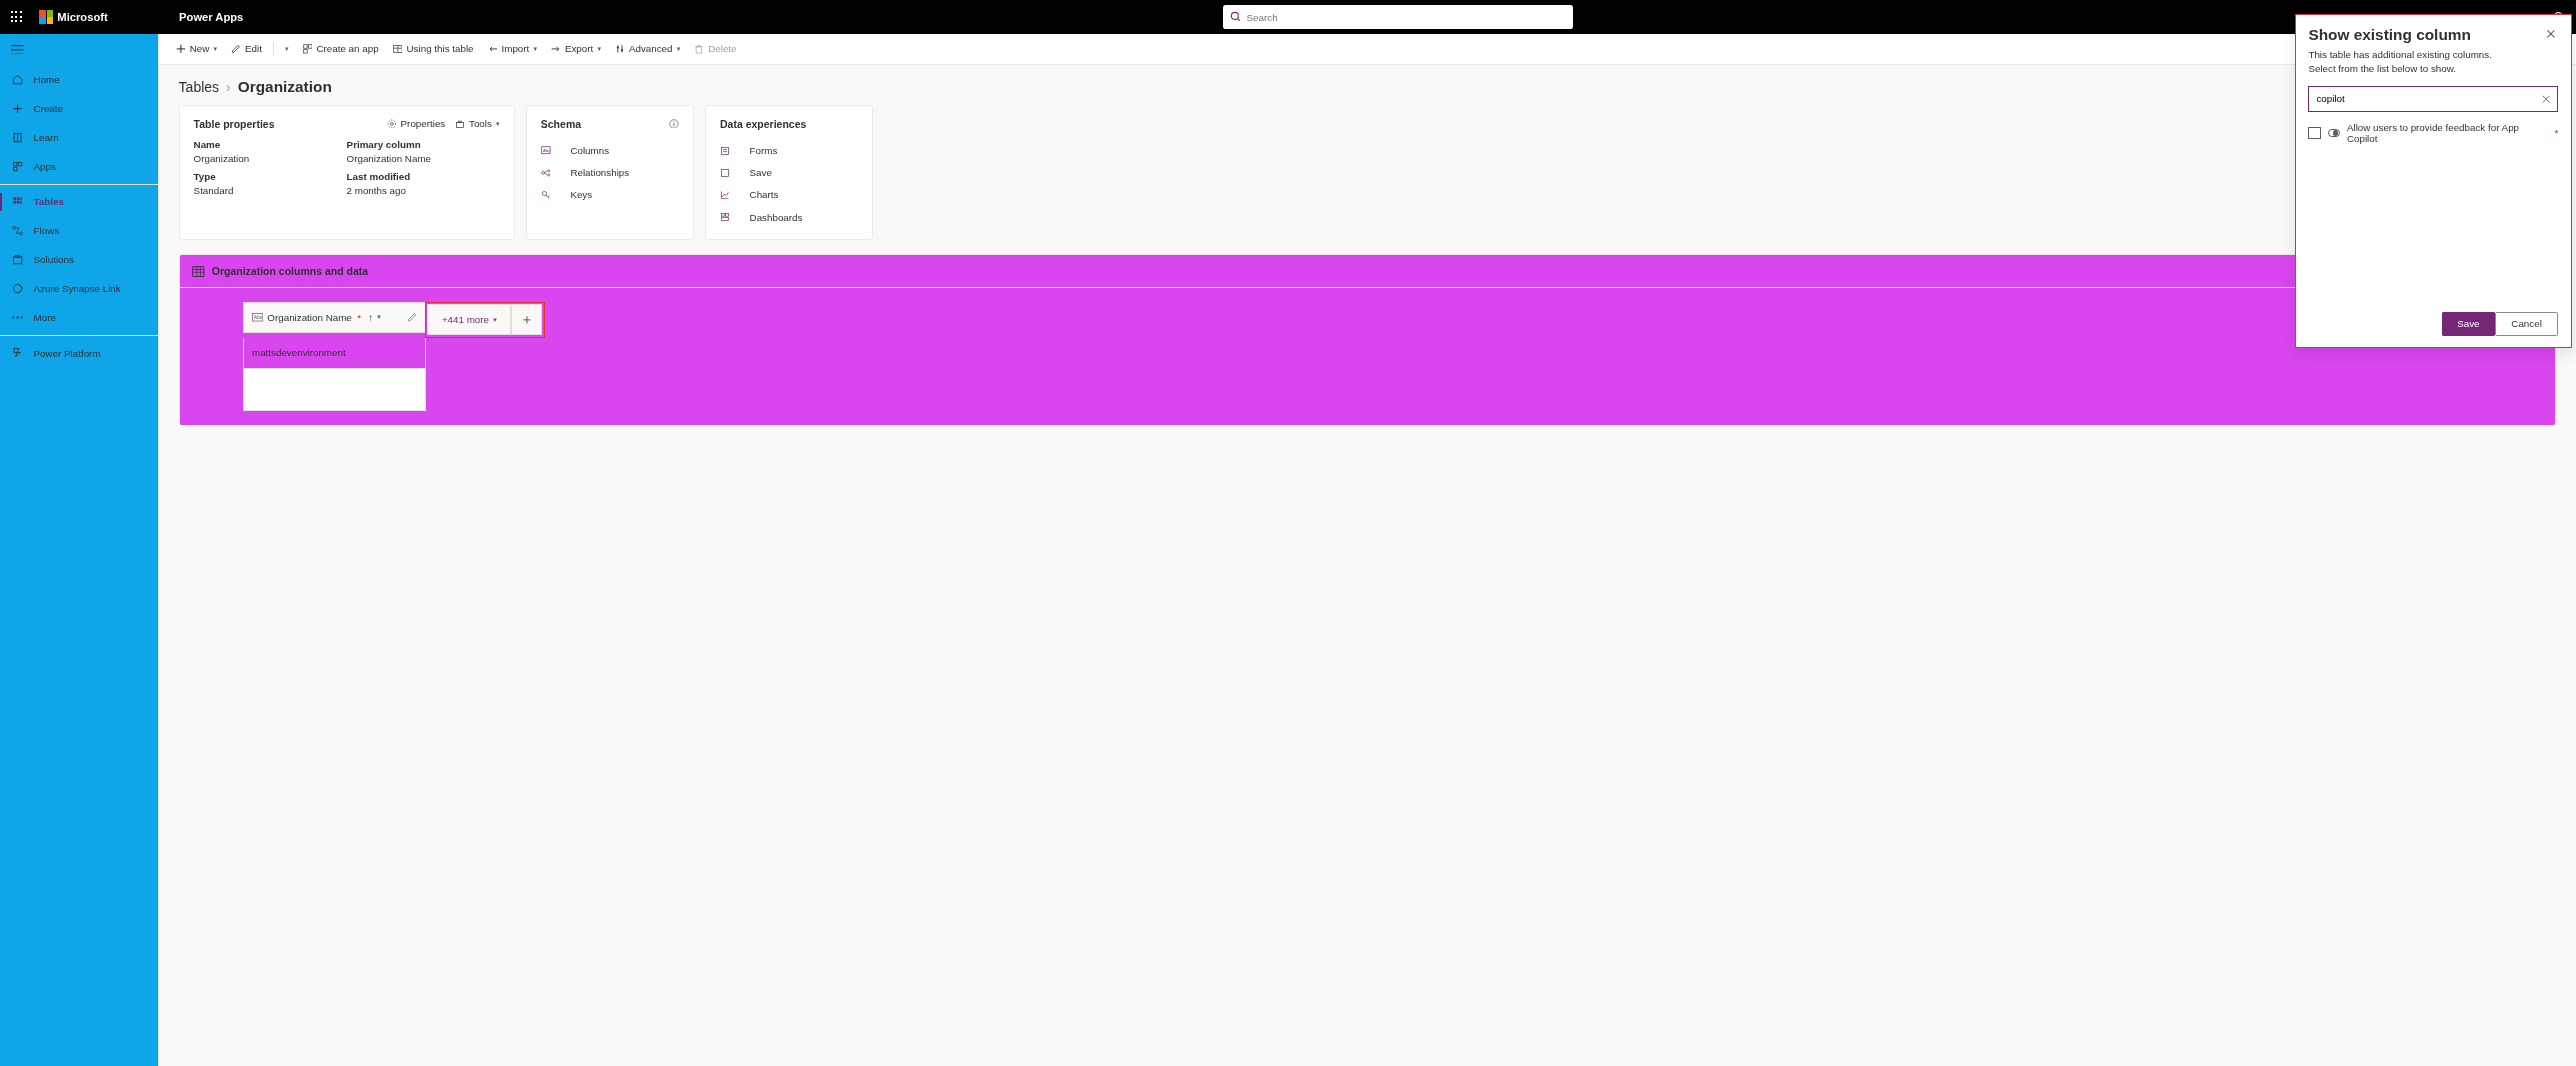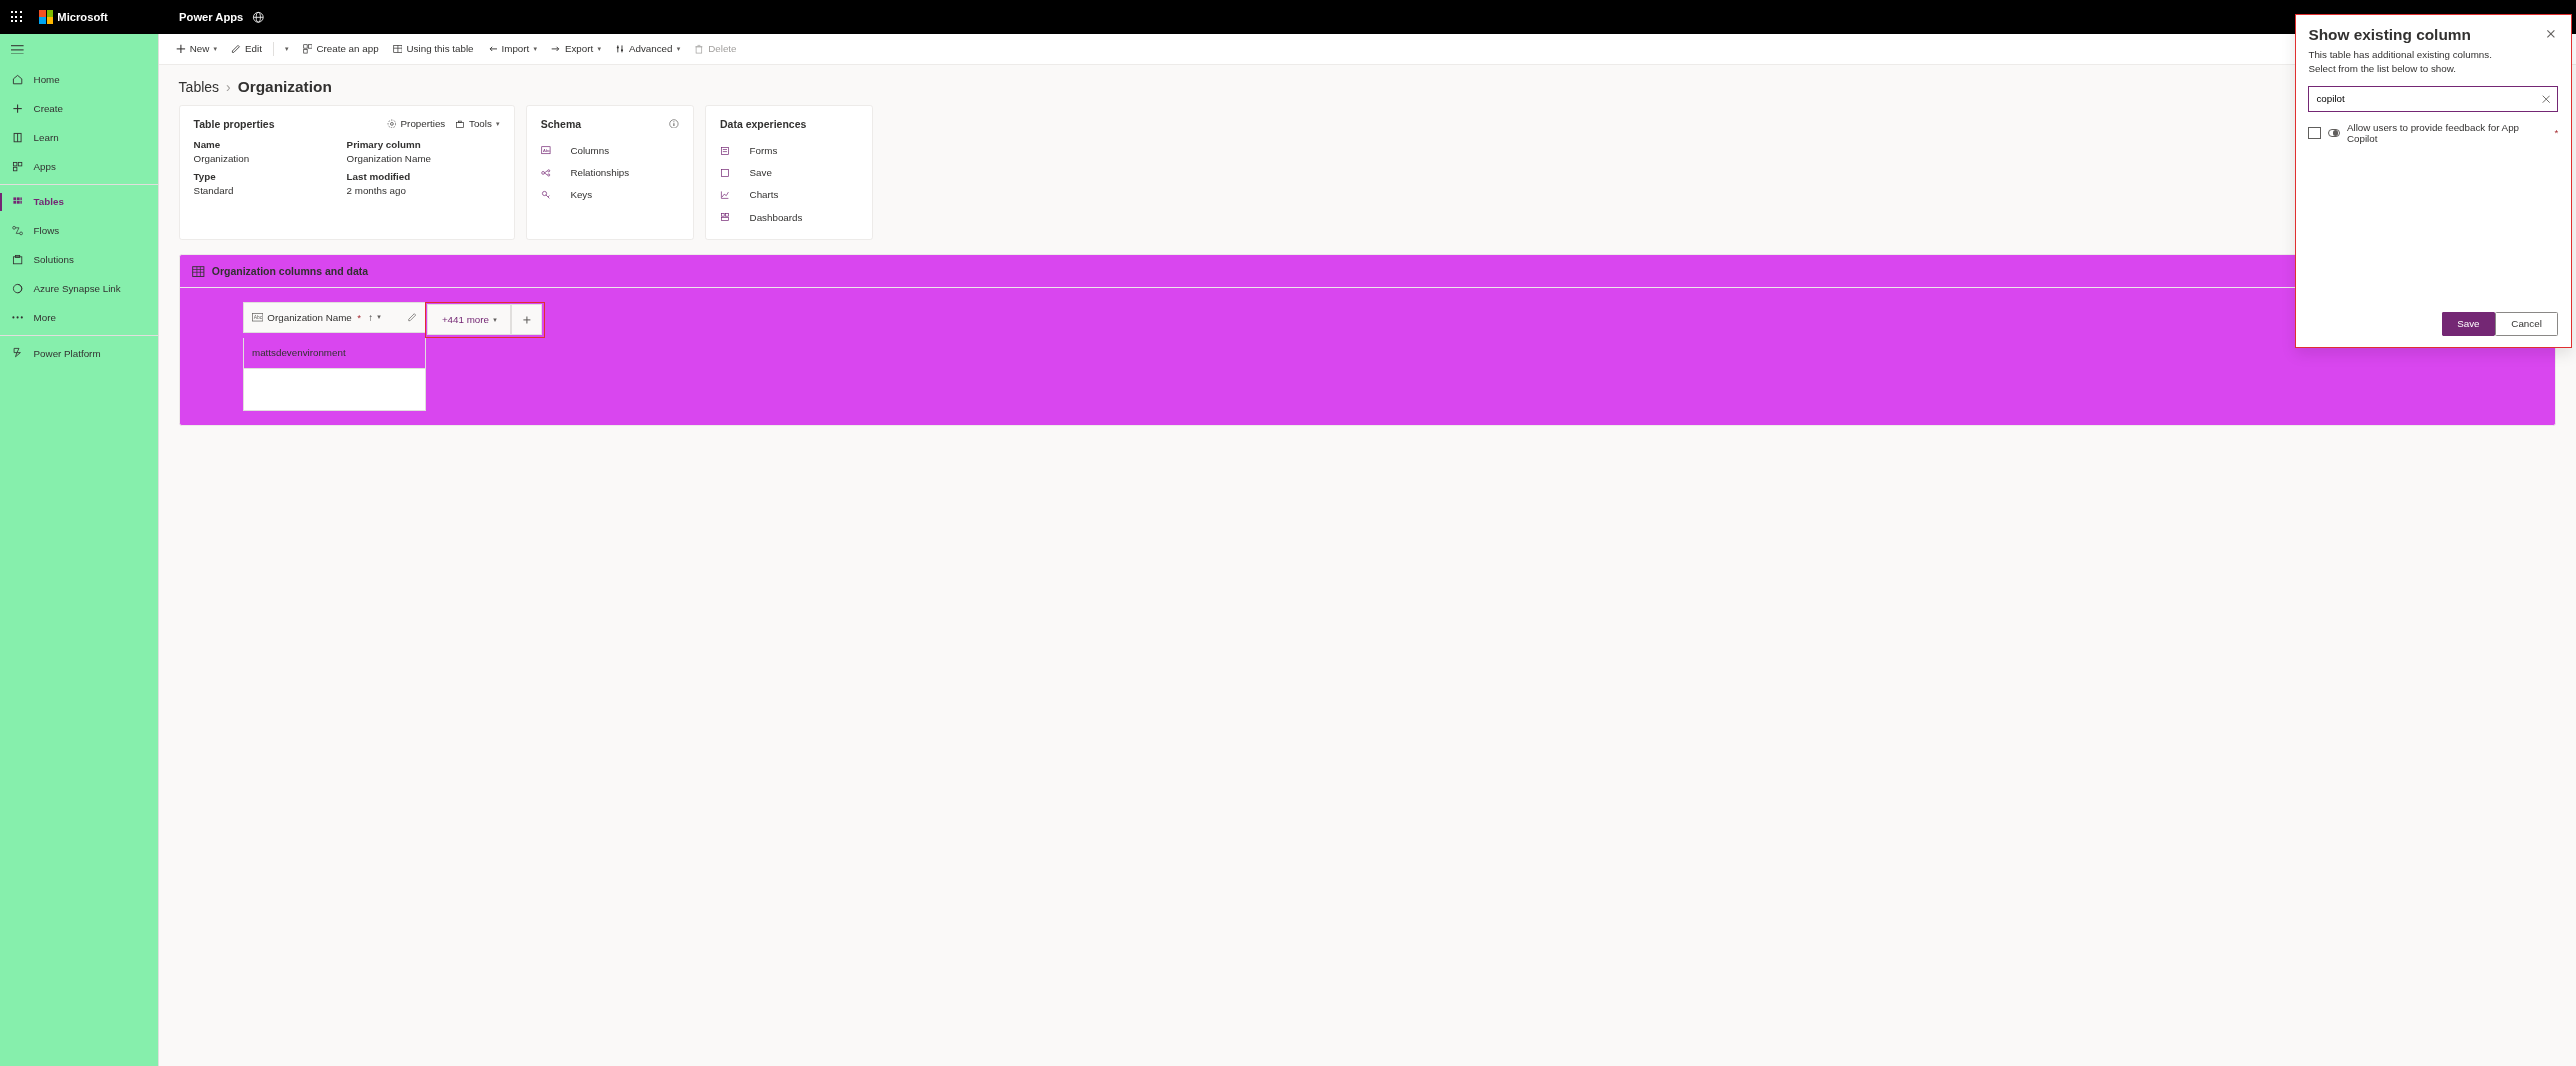--- a/index.html
+++ b/index.html
@@ -15,21 +15,21 @@
 .ms-grid span:nth-child(1){background:#f25022}.ms-grid span:nth-child(2){background:#7fba00}.ms-grid span:nth-child(3){background:#00a4ef}.ms-grid span:nth-child(4){background:#ffb900}
 .ms-text { font-size: 11.2px; font-weight: 600; }
 .app-title { font-size: 11.2px; font-weight: 600; margin-left: 17px; padding-left: 46px; }
 .searchwrap { flex: 1; display: flex; justify-content: center; }
 .searchbox { width: 350px; height: 24px; background: #fff; border-radius: 2.8px; display: flex; align-items: center; padding: 0 7px; gap: 5.6px; }
 .searchbox input { border: none; outline: none; flex: 1; font-size: 9.8px; color: #605e5c; }
 .topbar-right { display: flex; align-items: center; gap: 8.4px; padding-right: 5.6px; }
 
 
 .shell { display: flex; height: calc(100vh - 34px); }
-.leftnav { width: 159px; background: #86efac; border-right: 0.7px solid #e1dfdd; display: flex; flex-direction: column; }
+.leftnav { width: 159px; background: #0ea5e9; border-right: 0.7px solid #e1dfdd; display: flex; flex-direction: column; }
 .hamburger { height: 31px; display: flex; align-items: center; padding: 0 11.2px; cursor: pointer; }
 .navitem { height: 29px; display: flex; align-items: center; gap: 9.8px; padding: 0 11.2px; cursor: pointer; font-size: 9.8px; color: #323130; }
 .navitem.active { color: #742774; font-weight: 600; position: relative; }
 .navitem.active::before { content: ''; position: absolute; left: 0; top: 5.6px; bottom: 5.6px; width: 2.1px; background: #742774; }
 .navsep { height: 0.7px; background: #e1dfdd; margin: 2.8px 0; }
 .navicon { width: 12.6px; height: 12.6px; display: inline-flex; align-items: center; justify-content: center; flex-shrink: 0; }
 
 
 .main { flex: 1; display: flex; flex-direction: column; background: #faf9f8; min-width: 0; }
 .cmdbar { height: 31px; background: #fff; border-bottom: 0.7px solid #edebe9; display: flex; align-items: center; padding: 0 11.2px; gap: 2.8px; }
@@ -114,20 +114,29 @@
   <div class="ms-logo">
     <div class="ms-grid">
         <span></span>
         <span></span>
         <span></span>
         <span></span>
       </div>
     <span class="ms-text">Microsoft</span>
   </div>
   <span class="app-title">Power Apps</span>
+  <div class="searchwrap">
+    <div class="searchbox">
+      <svg width="11.2" height="11.2" viewBox="0 0 16 16" fill="none">
+          <circle cx="7" cy="7" r="5" stroke="#742774" stroke-width="1.5"></circle>
+          <line x1="11" y1="11" x2="14" y2="14" stroke="#742774" stroke-width="1.5"></line>
+        </svg>
+      <input placeholder="Search" style="">
+    </div>
+  </div>
   <div class="topbar-right">
     <svg width="12.6" height="12.6" viewBox="0 0 18 18" fill="none">
         <circle cx="9" cy="9" r="7" stroke="#fff" stroke-width="1.2"></circle>
         <ellipse cx="9" cy="9" rx="3" ry="7" stroke="#fff" stroke-width="1.2"></ellipse>
         <line x1="2" y1="9" x2="16" y2="9" stroke="#fff" stroke-width="1.2"></line>
       </svg>
   </div>
 </div>
 
 <div class="shell">

